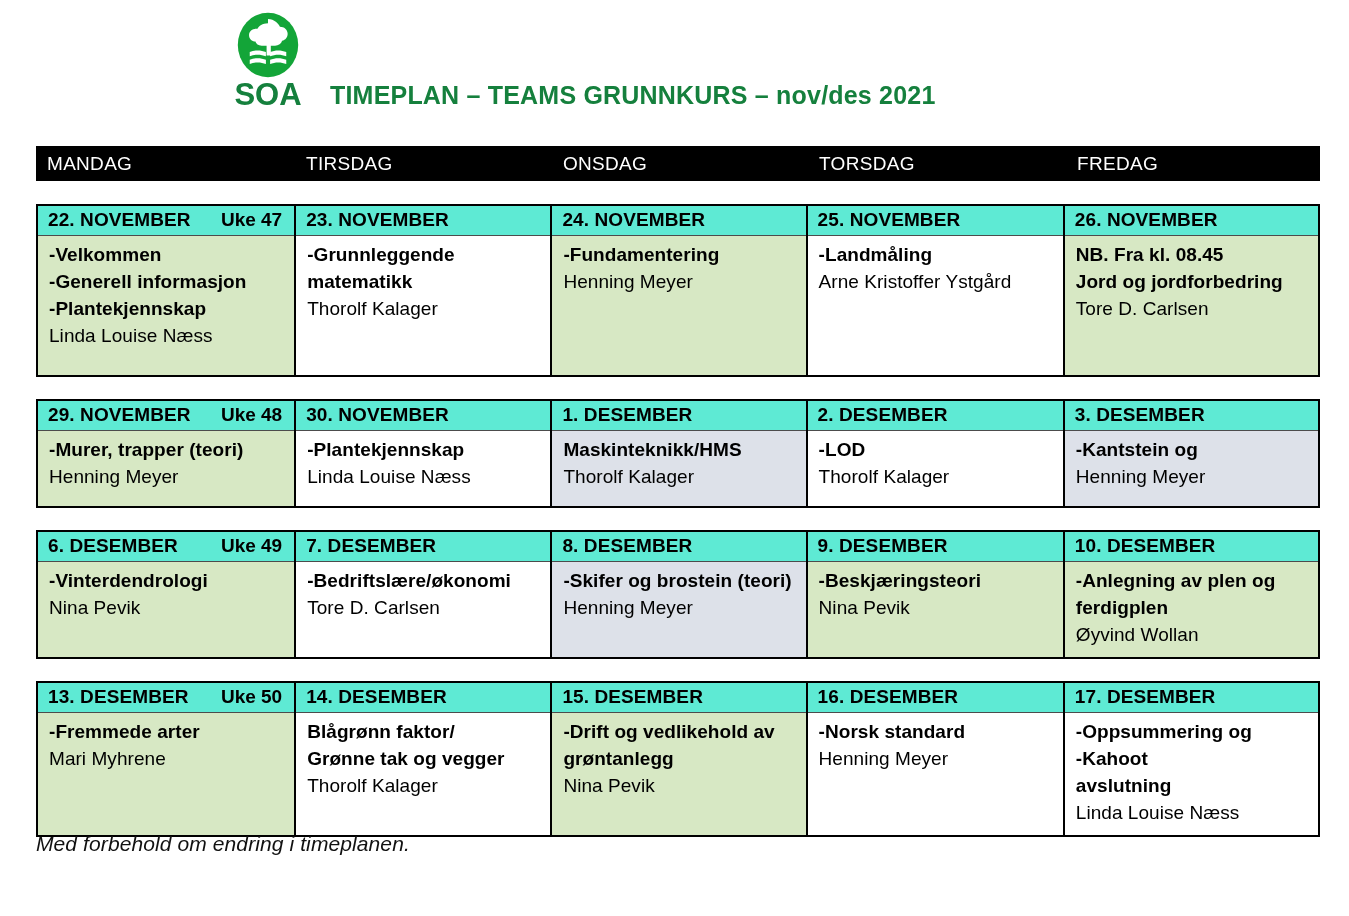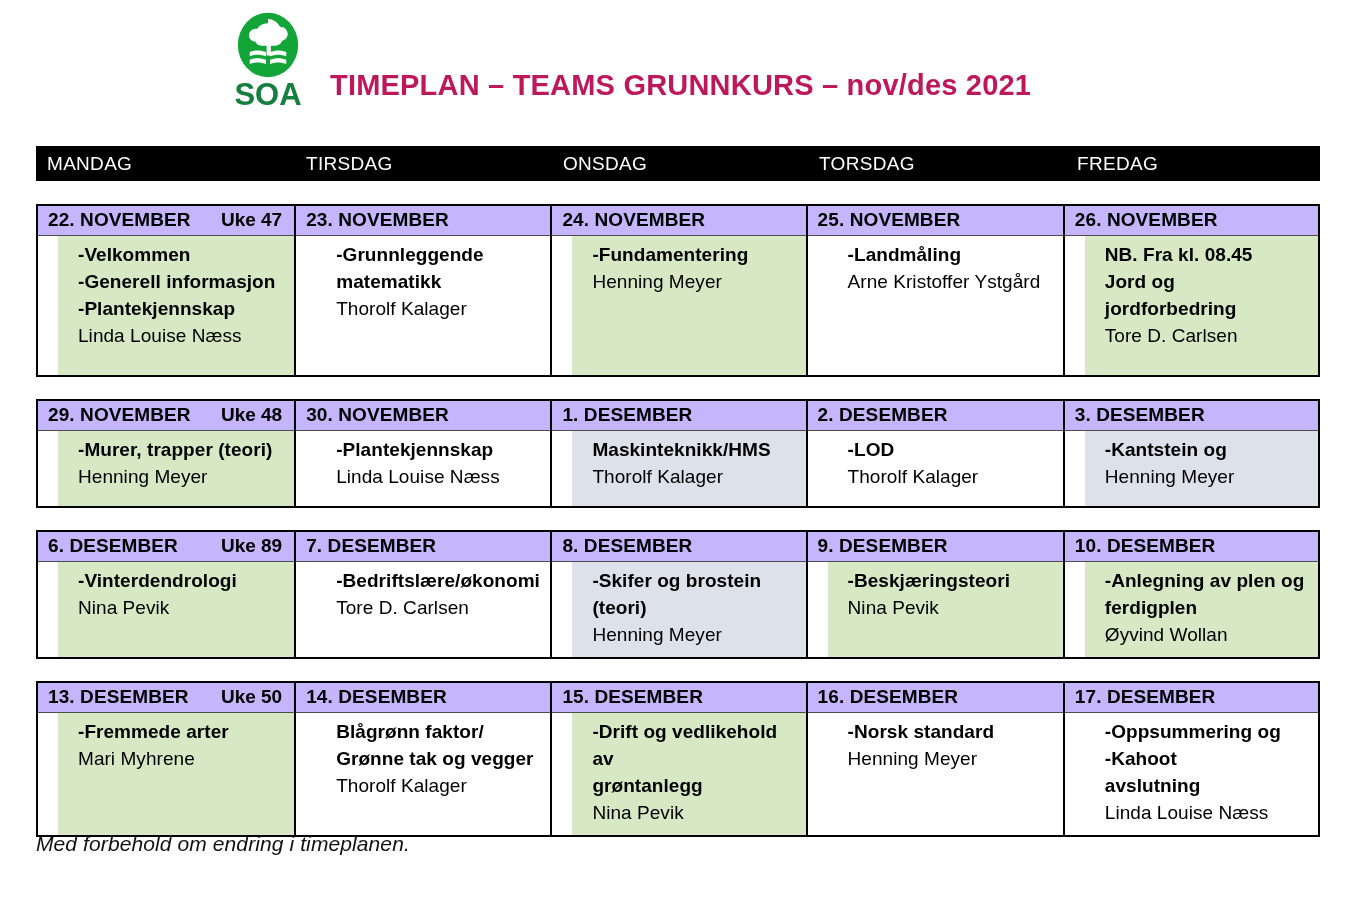--- a/index.html
+++ b/index.html
@@ -43,26 +43,25 @@
   }
   .logo-word {
     font-size: 31px;
     font-weight: bold;
     color: #15803d;
     letter-spacing: 0px;
     line-height: 1;
     margin-top: 1px;
   }
   .doc-title {
-    font-size: 29px;
+    font-size: 25px;
     font-weight: bold;
-    color: #be185d;
+    color: #15803d;
     letter-spacing: 0.2px;
     margin-left: 16px;
-    margin-bottom: 8px;
     white-space: nowrap;
   }
 
   
   .weekday-bar {
     position: absolute;
     left: 36px;
     top: 146px;
     width: 1284px;
     height: 35px;
@@ -101,44 +100,43 @@
     background: #ffffff;
   }
   .daycol:last-child { border-right: none; }
 
   .date-row {
     border-bottom: 1.5px solid #4c4c4c;
     padding: 3px 10px 4px 10px;
     display: flex;
     align-items: baseline;
     justify-content: flex-start;
-    background: #c4b5fd;
+    background: #5eead4;
     box-sizing: border-box;
     min-height: 27px;
   }
   .date-label {
     font-size: 19px;
     font-weight: bold;
     letter-spacing: 0.1px;
     white-space: nowrap;
   }
   .week-label {
     font-size: 19px;
     font-weight: bold;
     margin-left: auto;
     padding-right: 2px;
     white-space: nowrap;
   }
 
   .body-cell {
     flex: 1 1 auto;
-    padding: 6px 10px 8px 20px;
+    padding: 6px 10px 8px 11px;
     box-sizing: border-box;
     background: #ffffff;
-    margin-left: 20px;
   }
   .body-cell.green { background: #d7e8c4; }
   .body-cell.blue  { background: #dde1e9; }
 
   .topic {
     font-size: 19px;
     font-weight: bold;
     line-height: 1.42;
     letter-spacing: 0.05px;
   }
@@ -299,21 +297,21 @@
           <div class="body-cell blue">
             <div class="topic">-Kantstein og</div>
             <div class="person">Henning Meyer</div>
           </div>
         </div>
       </div>
       <div class="week w2">
         <div class="daycol c0">
           <div class="date-row">
             <span class="date-label">6. DESEMBER</span>
-            <span class="week-label">Uke 89</span>
+            <span class="week-label">Uke 49</span>
           </div>
           <div class="body-cell green">
             <div class="topic">-Vinterdendrologi</div>
             <div class="person">Nina Pevik</div>
           </div>
         </div>
         <div class="daycol c1">
           <div class="date-row">
             <span class="date-label">7. DESEMBER</span>
           </div>

